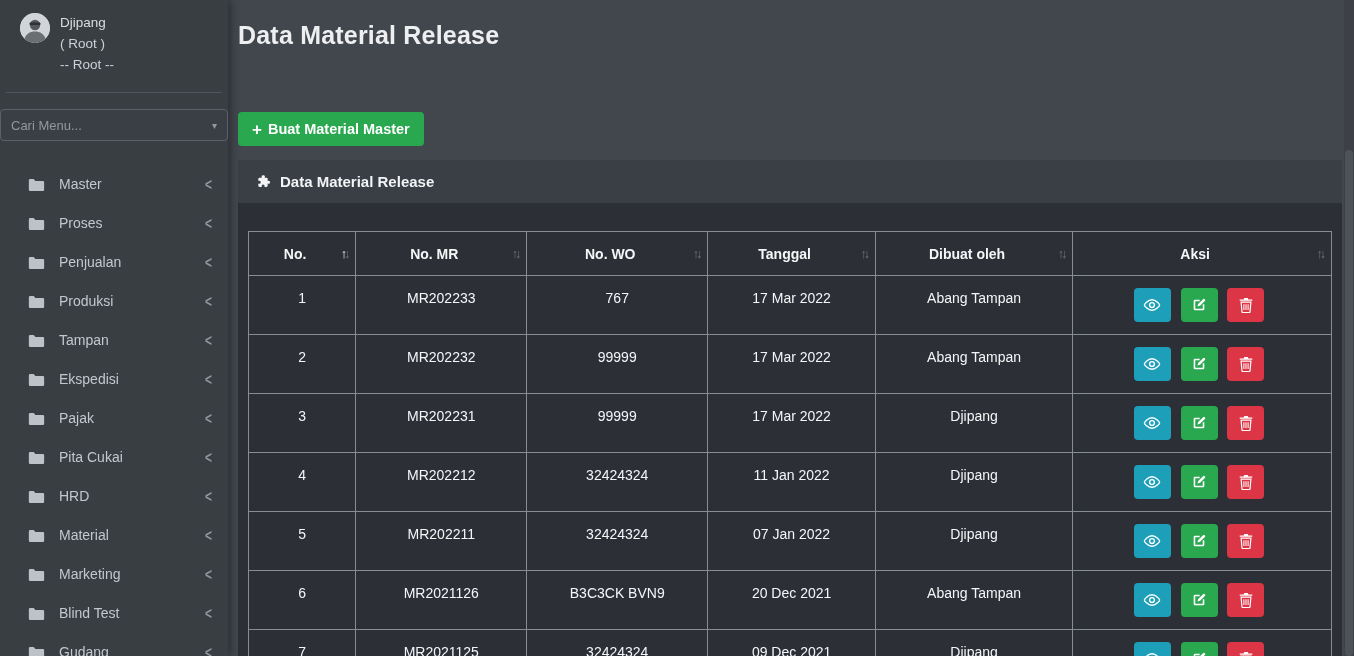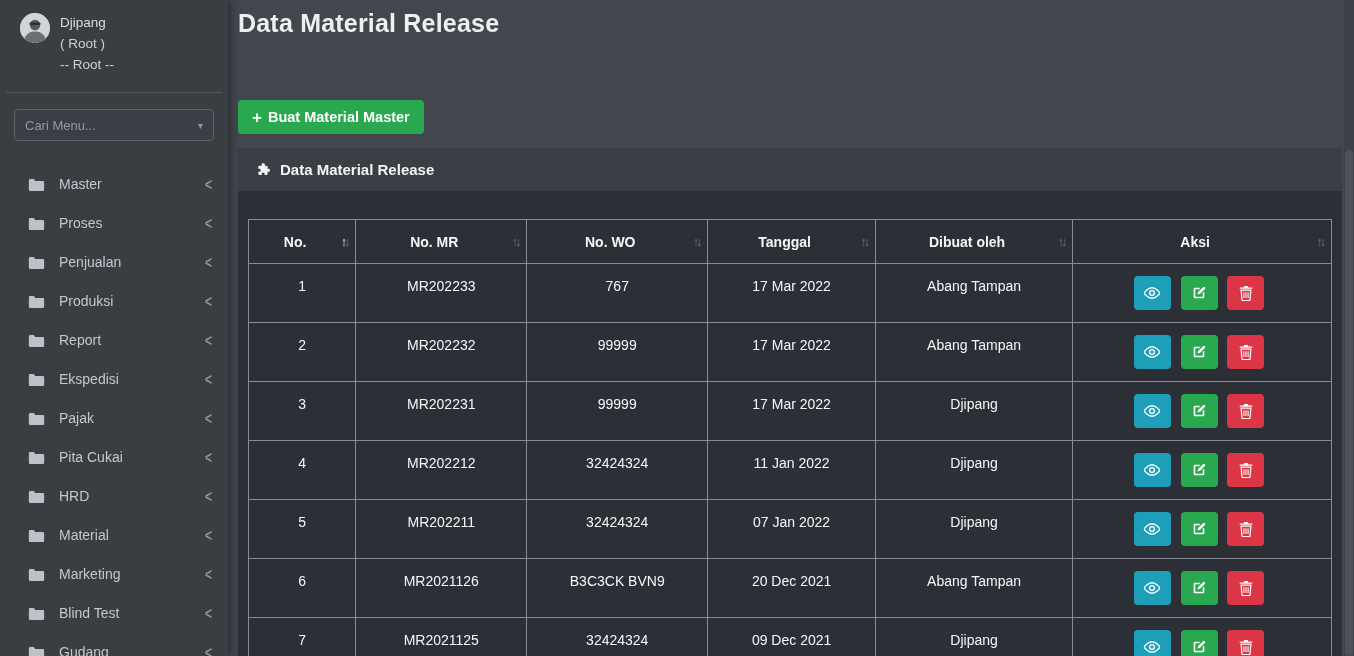--- a/index.html
+++ b/index.html
@@ -24,40 +24,40 @@
   .user-panel { display: flex; padding: 12px 10px 0 20px; }
   .avatar {
     width: 30px; height: 30px; border-radius: 50%;
     overflow: hidden; background: #cfd3d6; flex: none; margin-top: 1px;
   }
   .avatar svg { display: block; }
   .user-text { margin-left: 10px; font-size: 13.5px; color: #ccd1d6; line-height: 21px; }
   .user-text .uname { color: #d9dde1; }
   .side-divider { border: none; border-top: 1px solid #50565c; margin: 17px 6px 16px 6px; }
   .menu-select {
-    margin: 0 14px; height: 32px;
+    margin: 0 0; height: 32px;
     border: 1px solid #5b6167; border-radius: 4px;
     display: flex; align-items: center; justify-content: space-between;
     padding: 0 10px; color: #9098a0; font-size: 13px; cursor: pointer;
     background: #3a3f45;
   }
   .menu-select .caret { font-size: 10px; color: #9098a0; }
   .nav { margin-top: 12px; }
   .nav-item {
     height: 39px; display: flex; align-items: flex-end;
     padding: 0 16px 0 28px; color: #c2c8ce; font-size: 14px; cursor: pointer;
   }
   .nav-item .f-icon { width: 17px; height: 14px; margin-right: 14px; flex: none; display: flex; }
   .nav-item .chev {
     margin-left: auto; color: #9298a0; font-size: 12px; font-weight: 700;
     transform: scaleY(1.3);
   }
 
   
-  .main { flex: 1; padding: 0 12px 0 10px; display: flex; flex-direction: column; height: 656px; }
+  .main { flex: 1; padding: 12px 12px 0 10px; display: flex; flex-direction: column; height: 656px; }
   .page-title { font-size: 25px; font-weight: 600; color: #edeff1; margin: 9px 0 0 0; letter-spacing: 0.2px; }
   .btn-create {
     margin-top: 62px; align-self: flex-start;
     background: #2aa84f; color: #fff; border: none; border-radius: 4px;
     height: 34px; padding: 0 14px; font-size: 14.5px; font-weight: 700;
     font-family: "Liberation Sans", sans-serif; cursor: pointer;
     display: inline-flex; align-items: center; gap: 6px;
   }
   .btn-create .plus { font-size: 17px; font-weight: 700; line-height: 1; }
 
@@ -176,21 +176,21 @@
         </span>
       <span class="nav-label">Produksi</span>
       <span class="chev">&lt;</span>
     </div>
     <div class="nav-item">
       <span class="f-icon">
           <svg width="17" height="14" viewBox="0 0 20 16">
             <path d="M1 2.5A1.5 1.5 0 0 1 2.5 1h4.2l2 2.2h8.8A1.5 1.5 0 0 1 19 4.7v8.8a1.5 1.5 0 0 1-1.5 1.5h-15A1.5 1.5 0 0 1 1 13.5z" fill="#bcc2c8"></path>
           </svg>
         </span>
-      <span class="nav-label">Report</span>
+      <span class="nav-label">Tampan</span>
       <span class="chev">&lt;</span>
     </div>
     <div class="nav-item">
       <span class="f-icon">
           <svg width="17" height="14" viewBox="0 0 20 16">
             <path d="M1 2.5A1.5 1.5 0 0 1 2.5 1h4.2l2 2.2h8.8A1.5 1.5 0 0 1 19 4.7v8.8a1.5 1.5 0 0 1-1.5 1.5h-15A1.5 1.5 0 0 1 1 13.5z" fill="#bcc2c8"></path>
           </svg>
         </span>
       <span class="nav-label">Ekspedisi</span>
       <span class="chev">&lt;</span>

